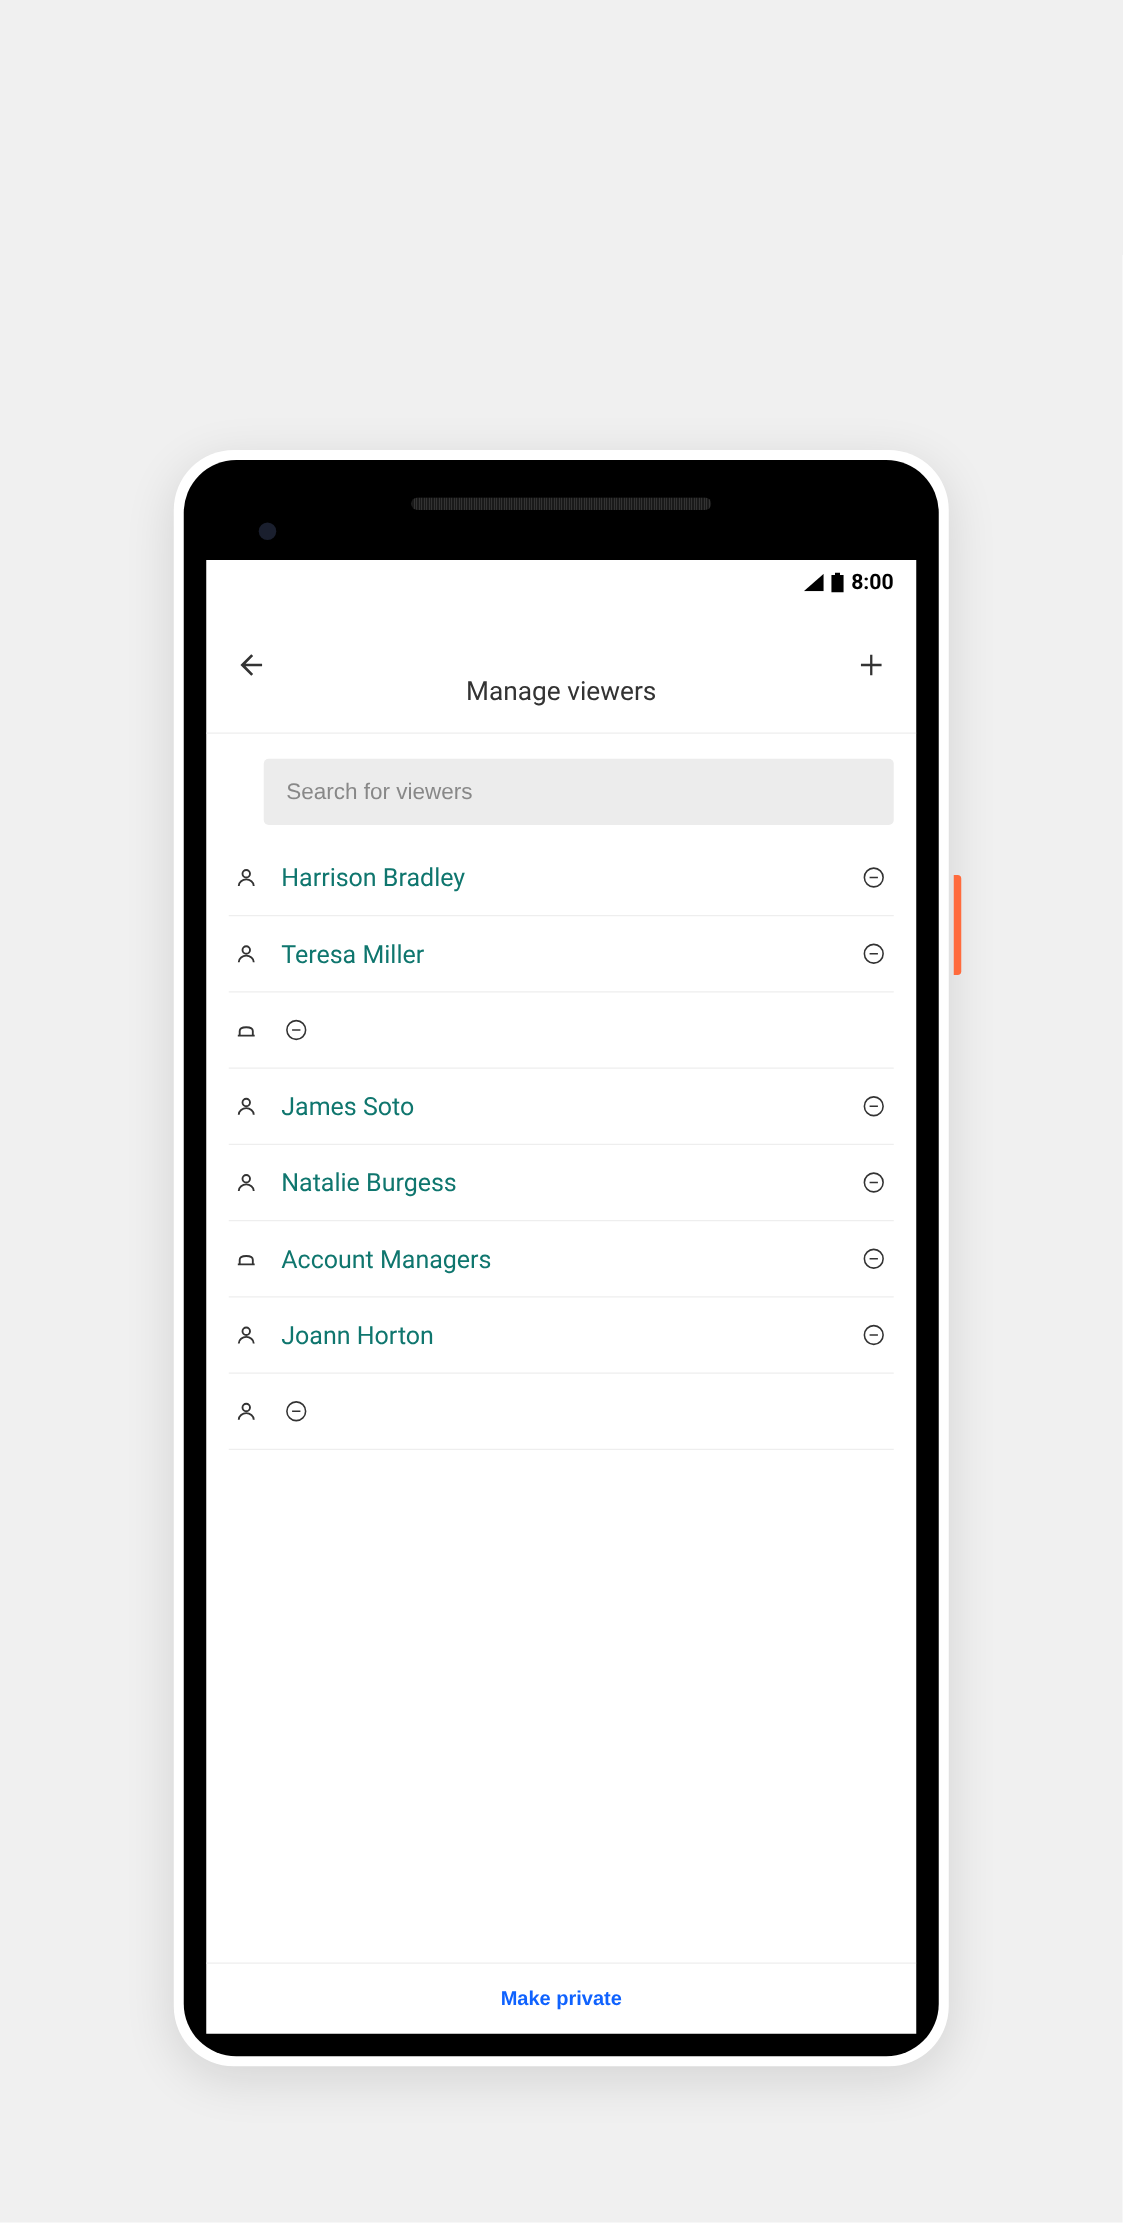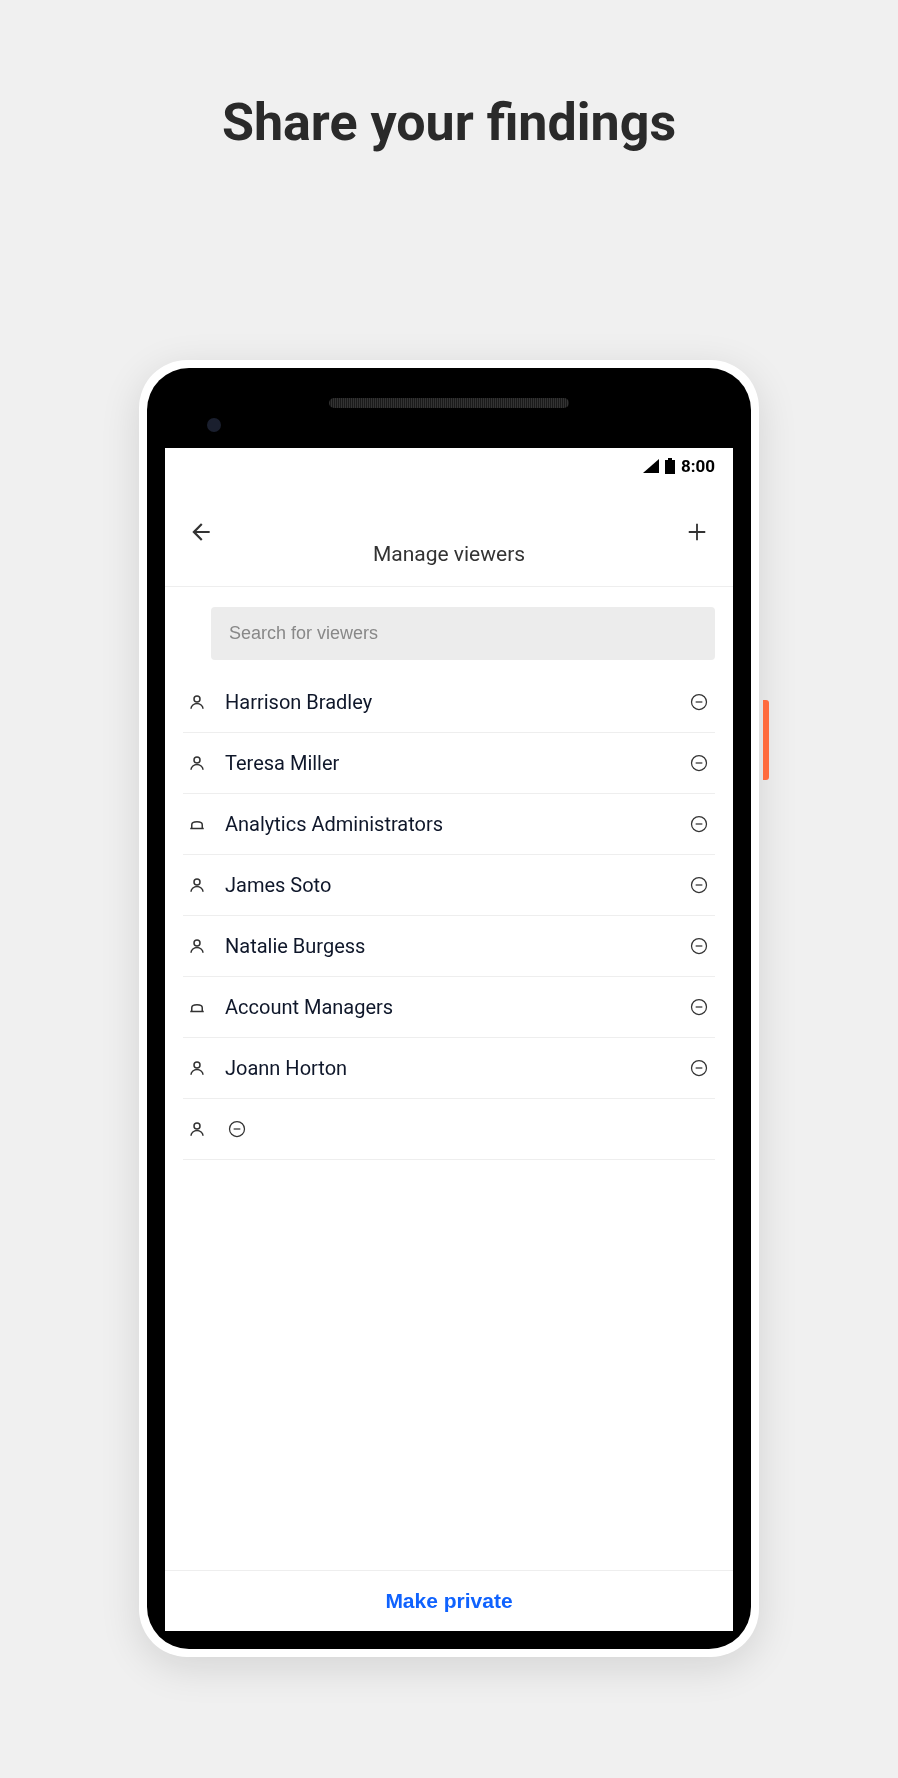--- a/index.html
+++ b/index.html
@@ -149,63 +149,63 @@
       height: 20px;
       flex-shrink: 0;
       display: flex;
       align-items: center;
       justify-content: center;
     }
     
     .viewer-name {
       flex: 1;
       font-size: 20px;
-      color: #0f172a;
+      color: #0f766e;
     }
     
     .remove-btn {
       width: 24px;
       height: 24px;
       display: flex;
       align-items: center;
       justify-content: center;
       cursor: pointer;
     }
     
     .bottom-action {
       text-align: center;
       padding: 18px 0;
       border-top: 1px solid #eee;
       margin-top: 410px;
     }
     
     .make-private-btn {
       color: #0f62fe;
-      font-size: 21px;
+      font-size: 16px;
       font-weight: 600;
       background: none;
       border: none;
       cursor: pointer;
     }
     
     .phone-power-btn {
       position: absolute;
       right: -10px;
       top: 340px;
       width: 6px;
       height: 80px;
       background: #ff6b3d;
       border-radius: 0 3px 3px 0;
     }
   </style>
 </head>
 <body>
 
 <h1 class="promo-heading">
-  <span>Share your findings</span><br>
+  <br>
 </h1>
 
 <div class="phone-container">
   <div class="phone-power-btn"></div>
   <div class="phone-outer">
     <div class="phone-body">
       <div class="phone-camera"></div>
       <div class="phone-speaker"></div>
 
       <div class="phone-screen">
@@ -274,21 +274,20 @@
                 </svg>
               </div>
             </div>
             <div class="viewer-item">
               <div class="viewer-icon">
                 <svg width="18" height="18" viewBox="0 0 24 24" fill="none" stroke="#333" stroke-width="2">
                   <path d="M5 18 L5 13 Q5 9 12 9 Q19 9 19 13 L19 18"></path>
                   <line x1="3" y1="18" x2="21" y2="18"></line>
                 </svg>
               </div>
-              <div class="viewer-name">Analytics Administrators</div>
               <div class="remove-btn">
                 <svg width="20" height="20" viewBox="0 0 24 24" fill="none" stroke="#333" stroke-width="1.5">
                   <circle cx="12" cy="12" r="9"></circle>
                   <line x1="8" y1="12" x2="16" y2="12"></line>
                 </svg>
               </div>
             </div>
             <div class="viewer-item">
               <div class="viewer-icon">
                 <svg width="18" height="18" viewBox="0 0 24 24" fill="none" stroke="#333" stroke-width="2">

